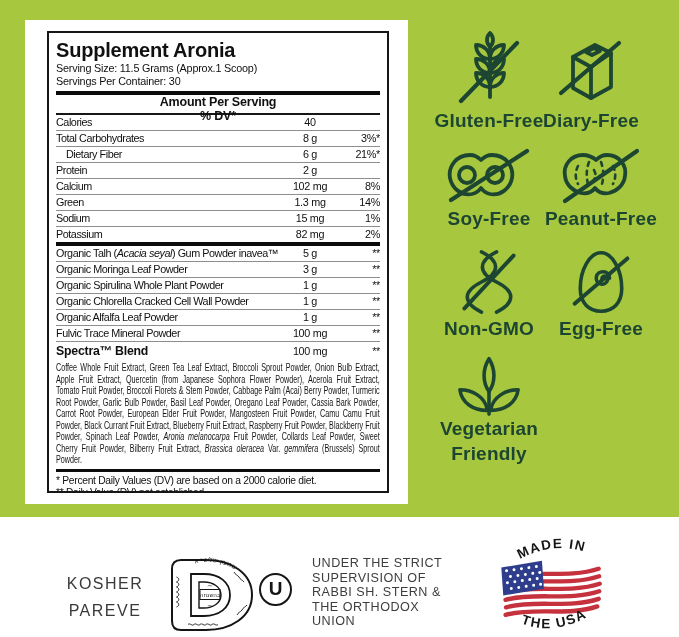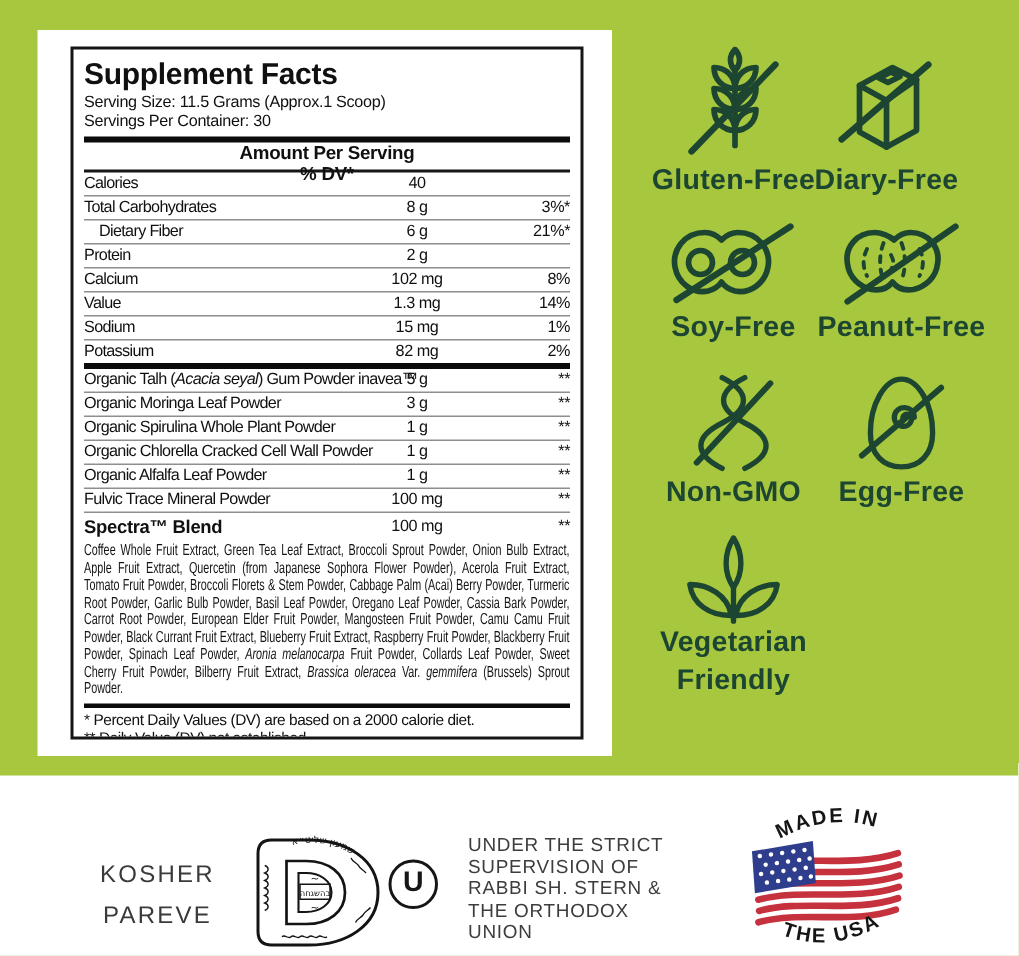--- a/index.html
+++ b/index.html
@@ -14,21 +14,21 @@
   .sf-title{font-size:20px;font-weight:700;letter-spacing:-0.2px;line-height:23px;margin-top:1px;}
   .sf-sub{font-size:10.8px;line-height:13px;letter-spacing:-0.2px;}
   .bar4{height:4px;background:#0b0b0b;margin-top:3px;}
   .bar3{height:3px;background:#0b0b0b;margin-top:3px;}
   .hdr-row{display:flex;justify-content:space-between;align-items:center;height:18px;
            border-bottom:2px solid #161616;font-size:12.5px;font-weight:700;letter-spacing:-0.2px;flex-direction:column;}
   .nrow{position:relative;height:15px;border-top:1px solid #8e8e8e;font-size:10.8px;}
   .nrow.first{border-top:none;}
   .nname{position:absolute;left:0;top:1px;white-space:nowrap;letter-spacing:-0.45px;}
   .nname.indent{left:10px;}
-  .namt{position:absolute;left:180px;top:1px;width:84px;text-align:center;letter-spacing:-0.3px;}
+  .namt{position:absolute;left:212px;top:1px;width:84px;text-align:center;letter-spacing:-0.3px;}
   .ndv{position:absolute;right:0;top:1px;width:46px;text-align:right;letter-spacing:-0.3px;}
   .blend-row{height:18px;}
   .blend-row .nname{font-size:12.3px;font-weight:700;letter-spacing:-0.2px;top:2px;}
   .blend-row .namt,.blend-row .ndv{top:3px;}
   .blend-par{width:476px;transform:scaleX(0.68);transform-origin:0 0;
              font-size:10.6px;line-height:11.5px;text-align:justify;letter-spacing:0;
              margin-top:2px;color:#141414;}
   .footnotes{font-size:10.3px;line-height:12.4px;letter-spacing:-0.3px;margin-top:3px;}
   
   .badge{position:absolute;width:140px;text-align:center;}
@@ -46,21 +46,21 @@
   .usa-stamp{position:absolute;left:492px;top:530px;}
 </style>
 </head>
 <body>
 
 <div id="stage">
   <div class="green-bg"></div>
 
   <div class="facts-card">
     <div class="facts-panel">
-      <div class="sf-title">Supplement Facts</div>
+      <div class="sf-title">Supplement Aronia</div>
       <div class="sf-sub">Serving Size: 11.5 Grams (Approx.1 Scoop)</div>
       <div class="sf-sub">Servings Per Container: 30</div>
       <div class="bar4"></div>
       <div class="hdr-row">
         <span>Amount Per Serving</span>
         <span>% DV*</span>
       </div>
 
       <div class="nrow first">
         <span class="nname">Calories</span>
@@ -81,21 +81,21 @@
         <span class="nname">Protein</span>
         <span class="namt">2 g</span>
         <span class="ndv"></span>
       </div>
       <div class="nrow">
         <span class="nname">Calcium</span>
         <span class="namt">102 mg</span>
         <span class="ndv">8%</span>
       </div>
       <div class="nrow">
-        <span class="nname">Value</span>
+        <span class="nname">Green</span>
         <span class="namt">1.3 mg</span>
         <span class="ndv">14%</span>
       </div>
       <div class="nrow">
         <span class="nname">Sodium</span>
         <span class="namt">15 mg</span>
         <span class="ndv">1%</span>
       </div>
       <div class="nrow">
         <span class="nname">Potassium</span>

